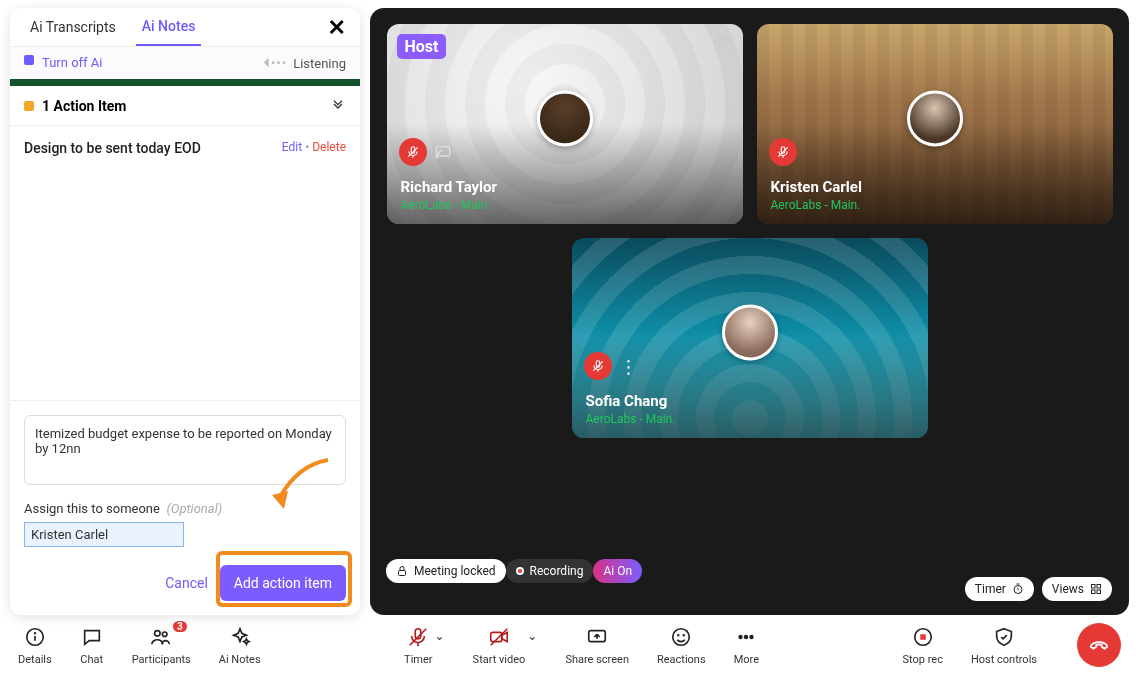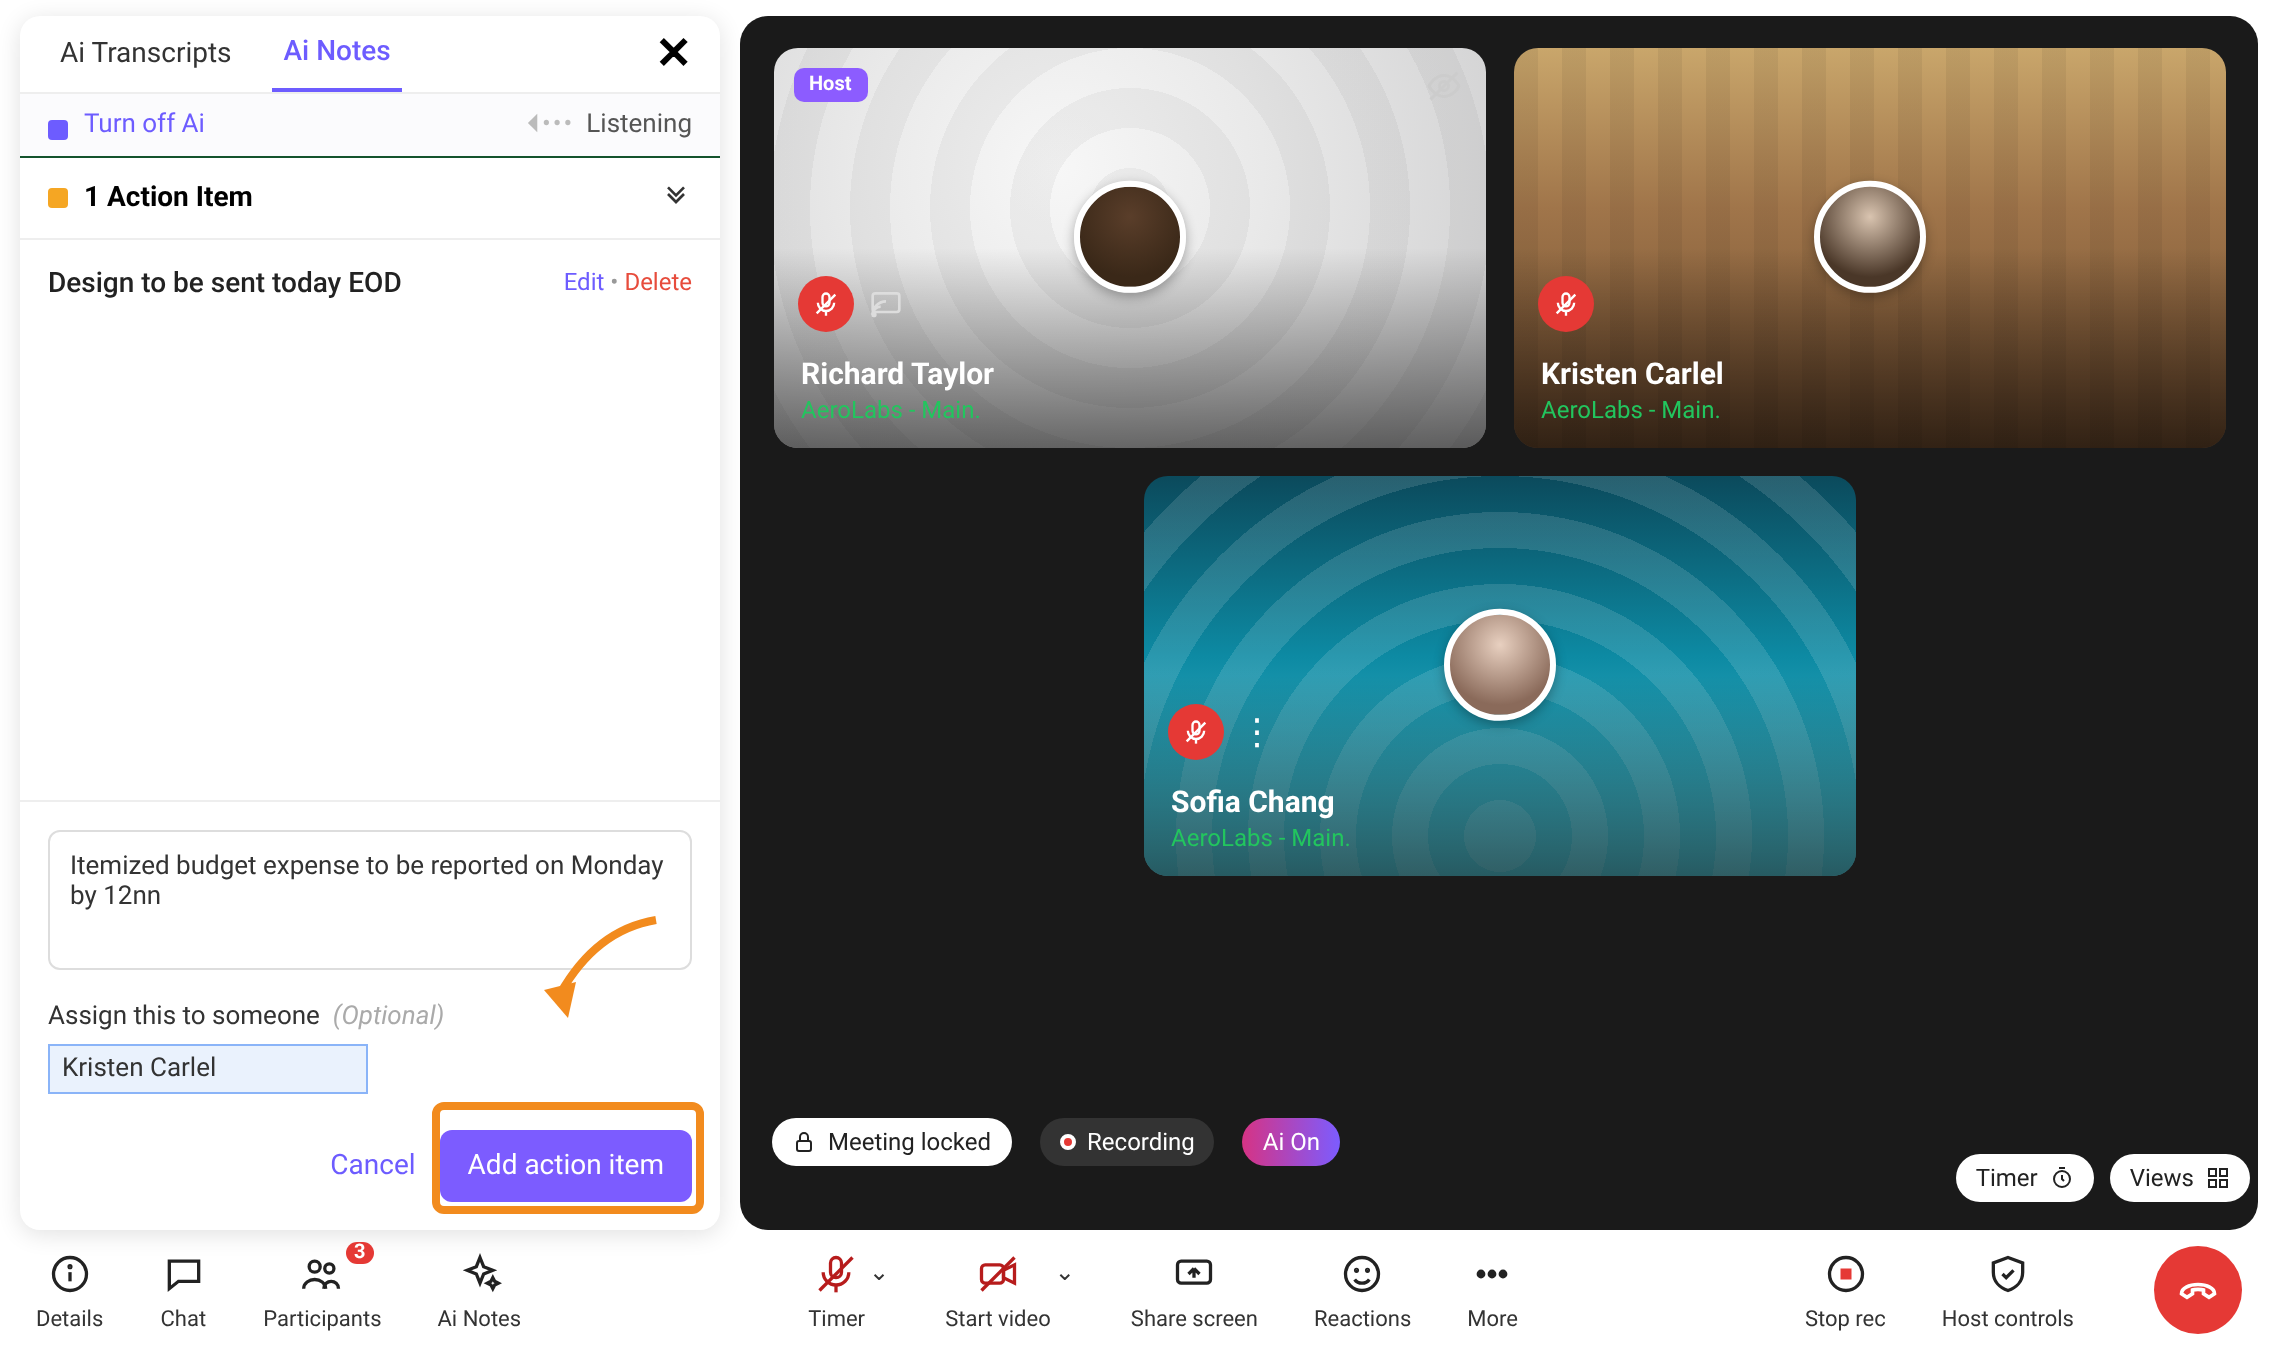--- a/index.html
+++ b/index.html
@@ -17,21 +17,21 @@
   display: flex;
   flex-direction: column;
   min-height: 0;
 }
 
 .tabs-row { display: flex; align-items: center; border-bottom: 1px solid #eee; padding: 0 14px; }
 .tab { padding: 10px 6px; font-size: 14px; color: #333; cursor: pointer; margin-right: 14px; }
 .tab.active { color: #6d5cff; border-bottom: 2px solid #6d5cff; font-weight: 500; }
 .close-x { margin-left: auto; font-size: 22px; cursor: pointer; font-weight: 700; }
 
-.ai-strip { display: flex; align-items: flex-end; padding: 8px 14px; font-size: 13px; border-bottom: 1px solid #14532d; background:#fbfbfd; }
+.ai-strip { display: flex; align-items: flex-start; padding: 8px 14px; font-size: 13px; border-bottom: 7px solid #14532d; background:#fbfbfd; }
 .stop-sq { width: 10px; height: 10px; background: #6d5cff; border-radius: 2px; margin-right: 8px; }
 .turn-off { color: #6d5cff; cursor: pointer; }
 .listening-area { margin-left: auto; display: flex; align-items: center; gap: 6px; color: #555; }
 .flag-dots { color: #bbb; letter-spacing: 1px; }
 
 .ai-header { display: flex; align-items: center; padding: 10px 14px; font-size: 14px; font-weight: 700; border-bottom: 1px solid #eee; }
 .ai-dot { width: 10px; height: 10px; background: #f5a623; border-radius: 2px; margin-right: 8px; }
 .chev { margin-left: auto; font-size: 14px; cursor: pointer; }
 
 .ai-body { padding: 14px; font-size: 13px; flex: 0 0 auto; }
@@ -77,39 +77,39 @@
 .bg2 { background: linear-gradient(180deg, #c9a66b 0%, #a0754a 40%, #6e4b2e 100%); }
 .bg3 { background: linear-gradient(180deg, #0b4a5c 0%, #0d8aa3 45%, #55c9d9 100%); }
 .bg1::after, .bg2::after, .bg3::after {
   content:""; position:absolute; inset:0;
 }
 .bg1::after { background: repeating-radial-gradient(circle at 50% 40%, rgba(0,0,0,0.04) 0 20px, rgba(0,0,0,0) 20px 40px); }
 .bg2::after { background: repeating-linear-gradient(90deg, rgba(0,0,0,0.06) 0 12px, rgba(0,0,0,0) 12px 24px); }
 .bg3::after { background: repeating-radial-gradient(circle at 50% 90%, rgba(255,255,255,0.12) 0 18px, rgba(255,255,255,0) 18px 36px); }
 
 .tile .shade { position:absolute; inset:0; background: linear-gradient(180deg, rgba(0,0,0,0) 50%, rgba(0,0,0,0.55) 100%); }
-.host-badge { position: absolute; top: 10px; left: 10px; background: #8c5cff; color: #fff; font-size: 10px; font-weight: 700; padding: 3px 8px; border-radius: 5px; z-index: 2; }
+.host-badge { position: absolute; top: 10px; left: 10px; background: #8c5cff; color: #fff; font-size: 16px; font-weight: 700; padding: 3px 8px; border-radius: 5px; z-index: 2; }
 .eye-off { position: absolute; top: 10px; right: 12px; color: #bbb; z-index: 2; }
 .avatar {
   position: absolute; top: 50%; left: 50%; transform: translate(-50%, -60%);
   width: 56px; height: 56px; border-radius: 50%; border: 3px solid #fff;
   background: #ccc; z-index: 2; box-shadow: 0 2px 6px rgba(0,0,0,0.3);
 }
 .av1 { background: radial-gradient(circle at 50% 30%, #5a3e2a 0%, #3a2818 70%); }
 .av2 { background: radial-gradient(circle at 50% 30%, #d9c4b0 0%, #4a3728 70%); }
 .av3 { background: radial-gradient(circle at 50% 30%, #e8d0c0 0%, #8a6a5a 70%); }
 
 .mic-badge { position: absolute; left: 12px; bottom: 58px; width: 28px; height: 28px; background: #e53935; border-radius: 50%; display: flex; align-items: center; justify-content: center; color: #fff; z-index: 2; }
 .tri-dots { position: absolute; left: 48px; bottom: 62px; color: #fff; z-index: 2; font-size: 18px; line-height: 1; cursor:pointer; }
 .caster { position: absolute; left: 48px; bottom: 60px; color: #ddd; z-index: 2; }
 .tile-footer { position: relative; z-index: 2; padding: 10px 14px 12px; color: #fff; }
 .tile-name { font-size: 15px; font-weight: 700; }
 .tile-sub  { font-size: 12px; color: #22c55e; margin-top: 2px; }
 
-.stage-bottom { position: absolute; left: 16px; right: 4px; bottom: 14px; display: flex; align-items: center; gap: 14px; }
+.stage-bottom { position: absolute; left: 16px; right: 17px; bottom: 14px; display: flex; align-items: center; gap: 0; }
 .pill { background: #fff; color: #222; font-size: 12px; padding: 5px 10px; border-radius: 14px; display: flex; align-items: center; gap: 6px; }
 .pill.dark { background: #333; color: #fff; }
 .pill.grad { background: linear-gradient(90deg, #d63384, #7c5cff); color: #fff; }
 .rec-dot { width: 8px; height: 8px; border-radius: 50%; background: #e53935; border: 2px solid #fff; }
 .stage-right { margin-left: auto; display: flex; gap: 8px; margin-top: 36px; }
 
 
 .toolbar { height: 64px; display: flex; align-items: center; padding: 0 18px 4px; }
 .tb-group { display: flex; gap: 28px; }
 .tb-item { display: flex; flex-direction: column; align-items: center; gap: 4px; font-size: 11px; color: #333; cursor: pointer; position: relative; }

